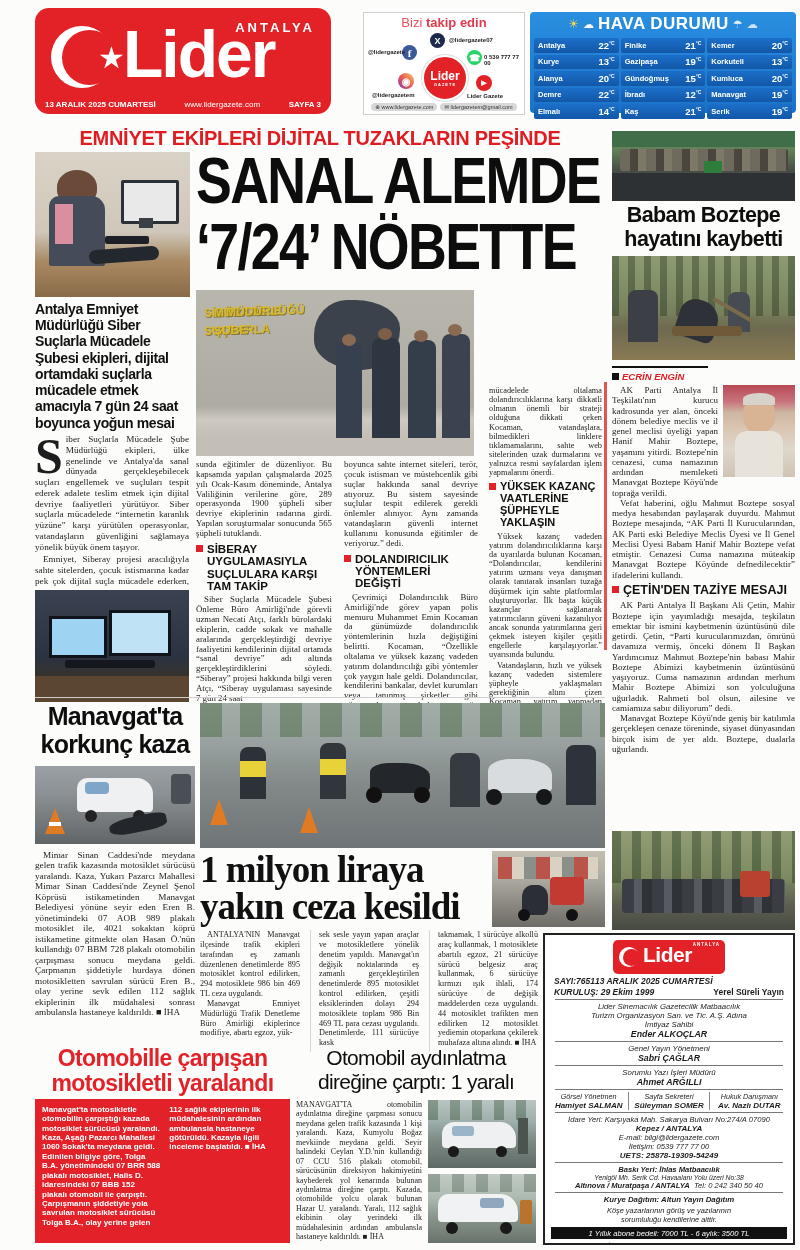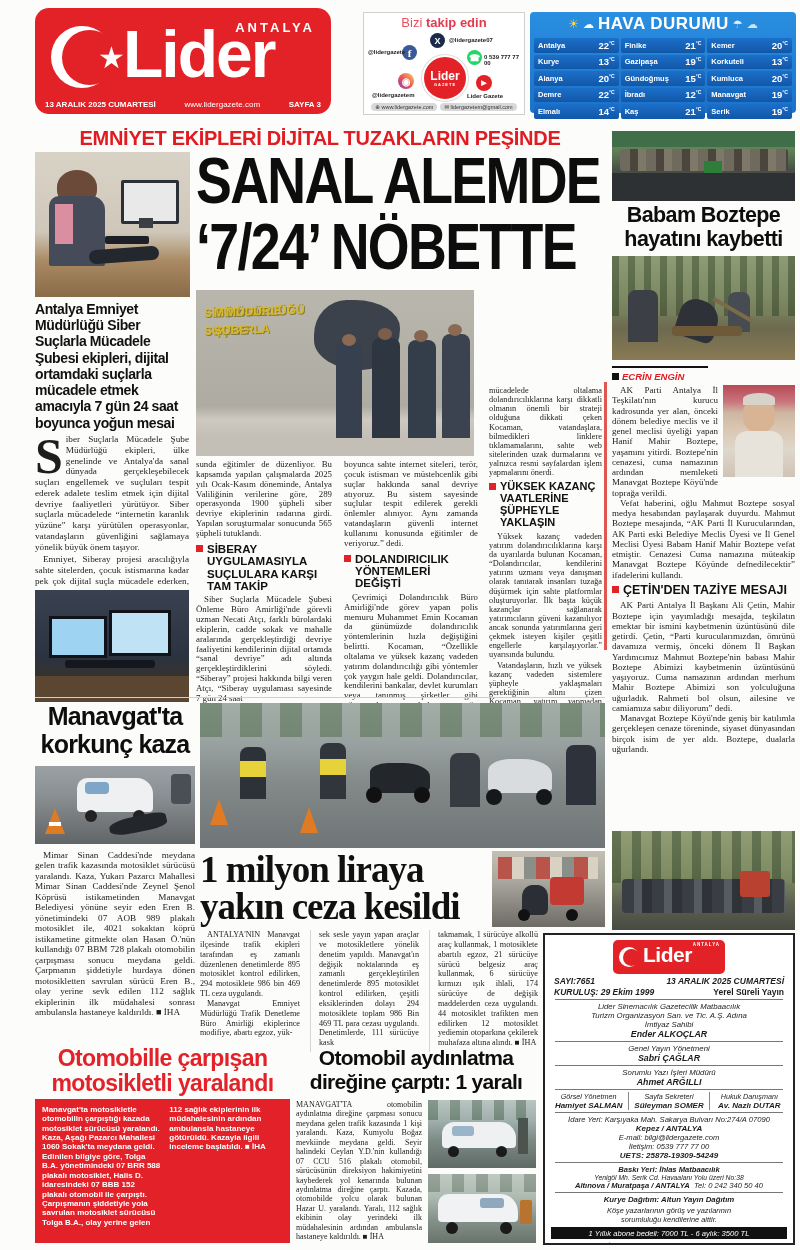--- a/index.html
+++ b/index.html
@@ -347,21 +347,21 @@
         <div style="left:30px;top:18px;width:40px;height:18px;background:#d9a824;border-radius:6px 10px 2px 2px;"></div>
         <div style="left:60px;top:30px;width:48px;height:20px;background:#15181d;border-radius:8px 10px 2px 2px;"></div>
         <div style="left:84px;top:12px;width:8px;height:20px;background:#e8e4da;border-radius:2px;"></div>
         <div style="left:14px;top:44px;width:20px;height:14px;background:#c9cdd2;border-radius:3px;"></div>
       </div>
     </div>
   </div>
 </div>
 
 <div class="abs" style="left:296px;top:1046px;width:240px;height:199px;">
-  <div class="sans" style="text-align:center;font-weight:700;font-size:21px;line-height:1.12;letter-spacing:-0.7px;color:#0e0e0e;">
+  <div class="sans" style="text-align:center;font-weight:400;font-size:21px;line-height:1.12;letter-spacing:-0.7px;color:#0e0e0e;">
     <div>Otomobil aydınlatma</div>
     <div>direğine çarptı: 1 yaralı</div>
   </div>
   <div class="bodytxt clip" style="position:absolute;left:0;top:54px;width:126px;height:143px;font-size:8px;line-height:1.18;">MANAVGAT'TA otomobilin aydınlatma direğine çarpması sonucu meydana gelen trafik kazasında 1 kişi yaralandı. Kaza, Kumyolu Boğaz mevkiinde meydana geldi. Seyir halindeki Ceylan Y.D.'nin kullandığı 07 CCU 516 plakalı otomobil, sürücüsünün direksiyon hakimiyetini kaybederek yol kenarında bulunan aydınlatma direğine çarptı. Kazada, otomobilde yolcu olarak bulunan Hazar U. yaralandı. Yaralı, 112 sağlık ekibinin olay yerindeki ilk müdahalesinin ardından ambulansla hastaneye kaldırıldı. ■ İHA</div>
   <div class="ph" style="position:absolute;left:132px;top:54px;width:108px;height:68px;background:linear-gradient(180deg,#c9d3d6 0%,#9fb0ae 30%,#7c8a84 60%,#5f6a66 100%);">
     <div style="left:0;top:0;width:108px;height:20px;background:repeating-linear-gradient(90deg,rgba(70,96,70,0.5) 0 10px,rgba(160,175,165,0.4) 10px 22px);"></div>
     <div style="left:14px;top:22px;width:74px;height:26px;background:#eef0f1;border-radius:12px 16px 4px 4px;"></div>
     <div style="left:24px;top:26px;width:22px;height:10px;background:#9ab4c9;border-radius:3px;"></div>
     <div style="left:20px;top:46px;width:11px;height:11px;background:#1a1a1a;border-radius:50%;"></div>
     <div style="left:68px;top:46px;width:11px;height:11px;background:#1a1a1a;border-radius:50%;"></div>
@@ -379,21 +379,21 @@
 
 <div class="abs" style="left:543px;top:933px;width:252px;height:312px;border:2px solid #222;background:#fff;box-sizing:border-box;text-align:center;overflow:hidden;">
   <div style="margin:5px auto 2px auto;width:112px;height:34px;background:#e32227;border-radius:5px;position:relative;">
     <div style="position:absolute;left:6px;top:7px;width:20px;height:20px;">
       <div style="position:absolute;width:20px;height:20px;border-radius:50%;background:#fff;"></div>
       <div style="position:absolute;left:4px;top:1.5px;width:17px;height:17px;border-radius:50%;background:#e32227;"></div>
     </div>
     <span class="sans" style="position:absolute;left:30px;top:3px;color:#fff;font-weight:800;font-size:21px;letter-spacing:-0.5px;">Lider</span>
     <span class="sans" style="position:absolute;right:5px;top:2px;color:#fff;font-weight:700;font-size:4.5px;letter-spacing:1px;">ANTALYA</span>
   </div>
-  <div class="kn" style="display:flex;justify-content:space-between;padding:0 9px;font-size:8.5px;font-weight:700;">
+  <div class="kn" style="display:flex;padding:0 9px;font-size:8.5px;font-weight:700;">
     <span>SAYI:7651</span>
     <span>13 ARALIK 2025 CUMARTESİ</span>
   </div>
   <div class="kn" style="display:flex;justify-content:space-between;padding:0 9px;font-size:8.5px;font-weight:700;margin-top:1px;">
     <span>KURULUŞ: 29 Ekim 1999</span>
     <span style="font-style:normal;">Yerel Süreli Yayın</span>
   </div>
   <div class="kline"></div>
   <div class="kn" style="font-size:7.8px;">Lider Sinemacılık Gazetecilik Matbaacılık</div>
   <div class="kn" style="font-size:7.8px;">Turizm Organizasyon San. ve Tic. A.Ş. Adına</div>

